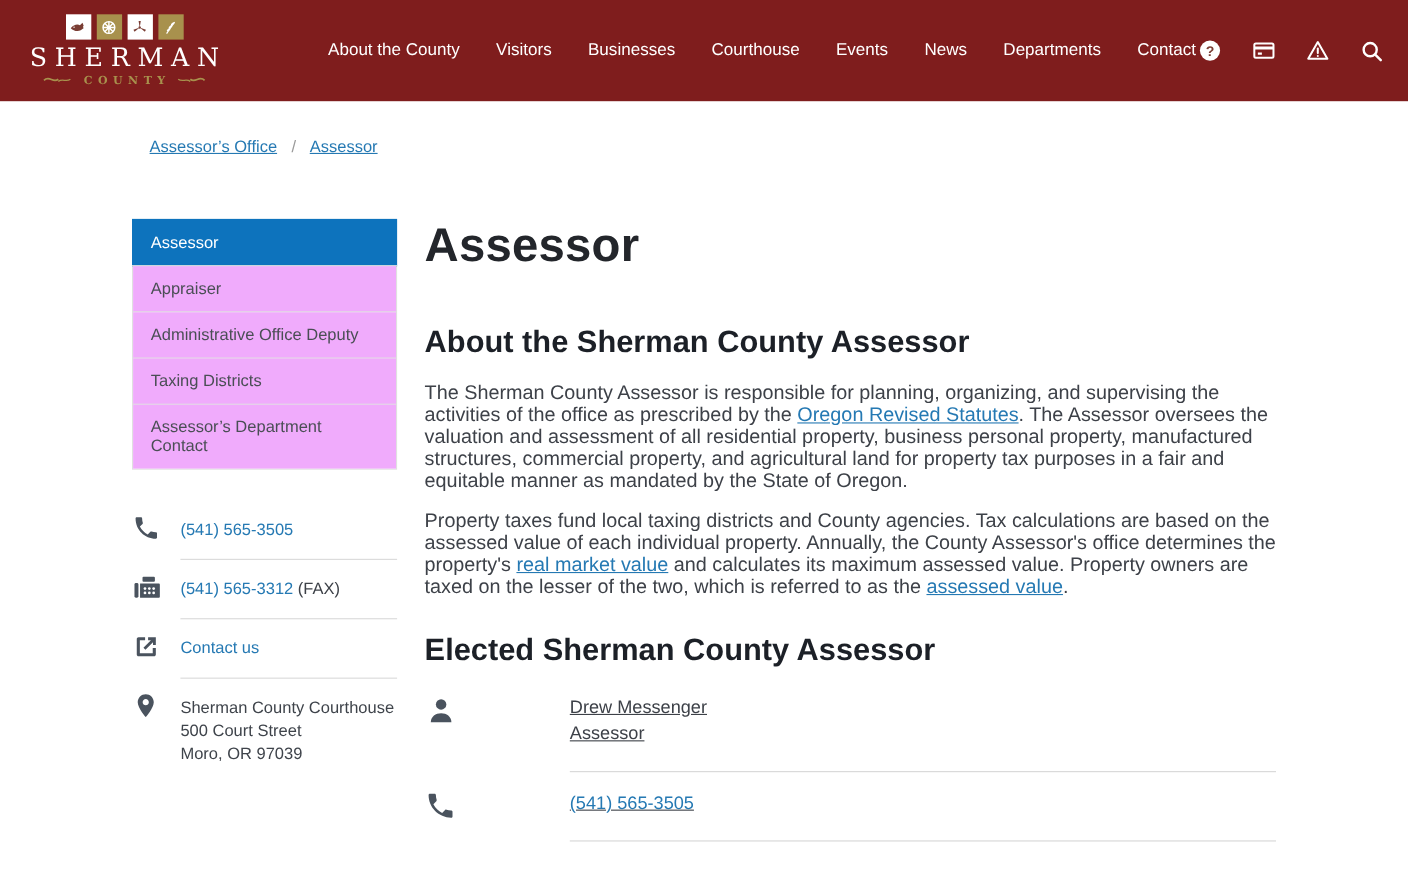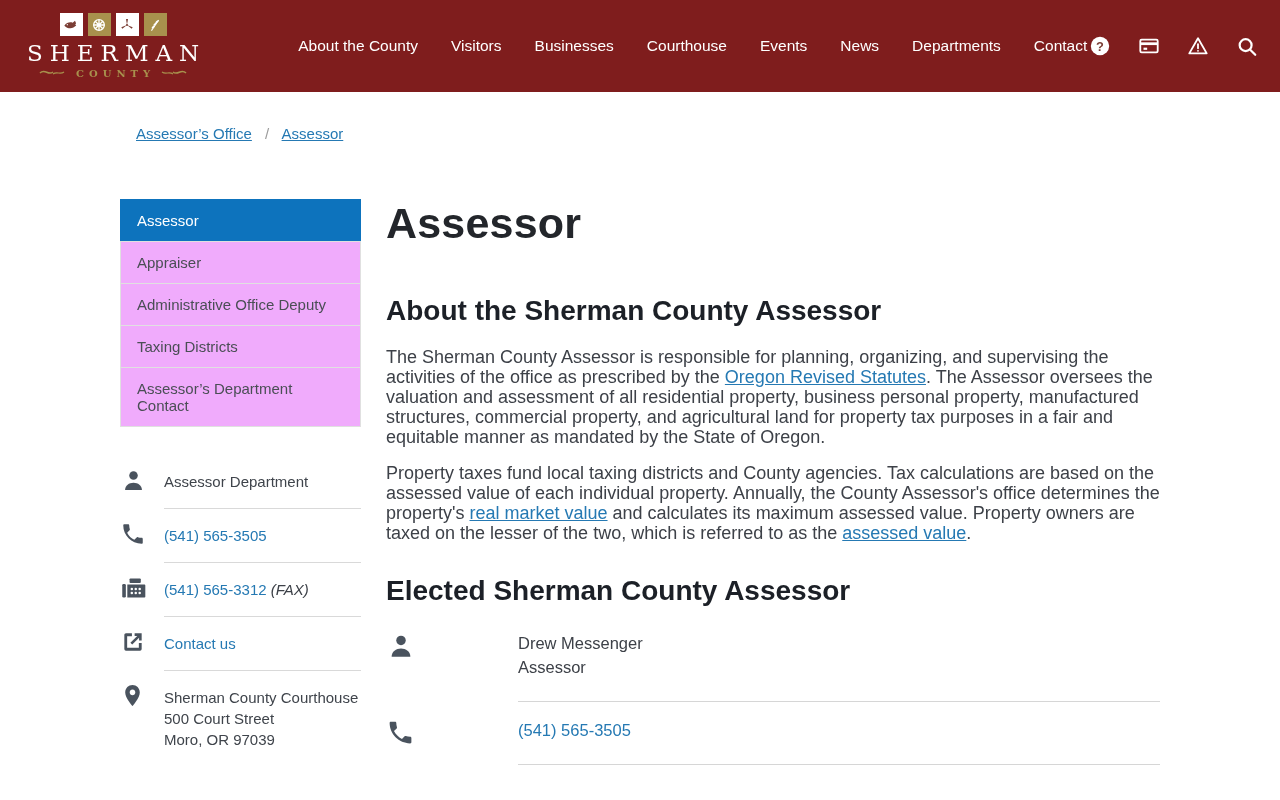--- a/index.html
+++ b/index.html
@@ -54,23 +54,23 @@
   .page-title { font-size:43px; font-weight:700; color:#23262b; letter-spacing:0.2px; }
   .section-heading { font-size:28px; font-weight:700; color:#1c2027; }
   .about-heading { margin-top:47px; margin-bottom:20px; }
   .main p { font-size:18px; line-height:20px; color:#3d4148; margin-bottom:16px; width:774px; }
   .main p a { color:#2579b3; text-decoration:underline; cursor:pointer; }
   .elected-heading { margin-top:32px; margin-bottom:8px; }
 
   .elected-row { display:grid; grid-template-columns:132px 1fr; }
   .elected-row .e-icon { padding-top:16px; color:#4a535e; }
   .elected-row .e-body { padding:16px 0 22px; border-bottom:1px solid #d6d6d6;
-    font-size:16.5px; color:#3d4148; line-height:24px; }
+    font-size:16.5px; color:#3d4148; line-height:24px;text-decoration:underline; }
   .elected-row a { color:#2579b3; text-decoration:none; cursor:pointer; }
-  .fax-suffix { color:#3d4148;font-style:italic; }
+  .fax-suffix { color:#3d4148; }
 </style>
 </head>
 <body>
 
 <header class="site-header">
   <div class="logo">
     <div class="logo-tiles">
       <span class="logo-tile tile-white">
         <svg width="16" height="16" viewBox="0 0 24 24" fill="#7a3d34">
             <path d="M2 13c3.5-4.5 8.5-6 12.5-4.2L18 5.5l1.6 4 -1.2 1.7 1.4 1.5 -4.2 3.1C11.5 18 5.5 16.8 2 13z"></path>
@@ -172,29 +172,20 @@
       <ul class="side-menu">
         <li class="active">Assessor</li>
         <li>Appraiser</li>
         <li>Administrative Office Deputy</li>
         <li>Taxing Districts</li>
         <li>Assessor’s Department Contact</li>
       </ul>
 
       <div class="contact-list">
 
-        <div class="contact-row">
-          <span class="c-icon">
-            <svg width="27" height="27" viewBox="0 0 24 24" fill="currentColor">
-                <circle cx="12" cy="7.5" r="3.8"></circle>
-                <path d="M4.5 20.5c0-4.2 3.6-6.6 7.5-6.6s7.5 2.4 7.5 6.6z"></path>
-              </svg>
-          </span>
-          <div class="c-body">Assessor Department</div>
-        </div>
 
         <div class="contact-row">
           <span class="c-icon">
             <svg width="26" height="26" viewBox="0 0 24 24" fill="currentColor">
                 <path d="M6.62 10.79c1.44 2.83 3.76 5.15 6.59 6.59l2.2-2.21c.27-.27.67-.36 1.02-.24 1.12.37 2.33.57 3.57.57.55 0 1 .45 1 1V20c0 .55-.45 1-1 1-9.39 0-17-7.61-17-17 0-.55.45-1 1-1h3.5c.55 0 1 .45 1 1 0 1.25.2 2.45.57 3.57.11.35.03.74-.25 1.02l-2.2 2.2z"></path>
               </svg>
           </span>
           <div class="c-body"><a>(541) 565-3505</a></div>
         </div>
 

